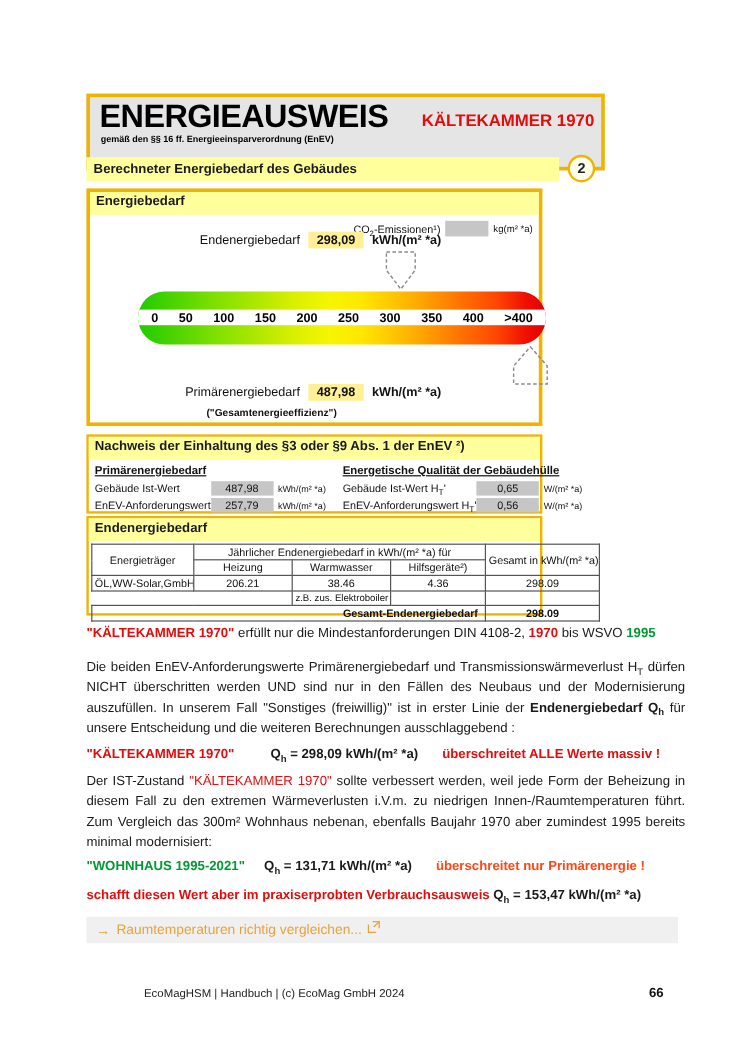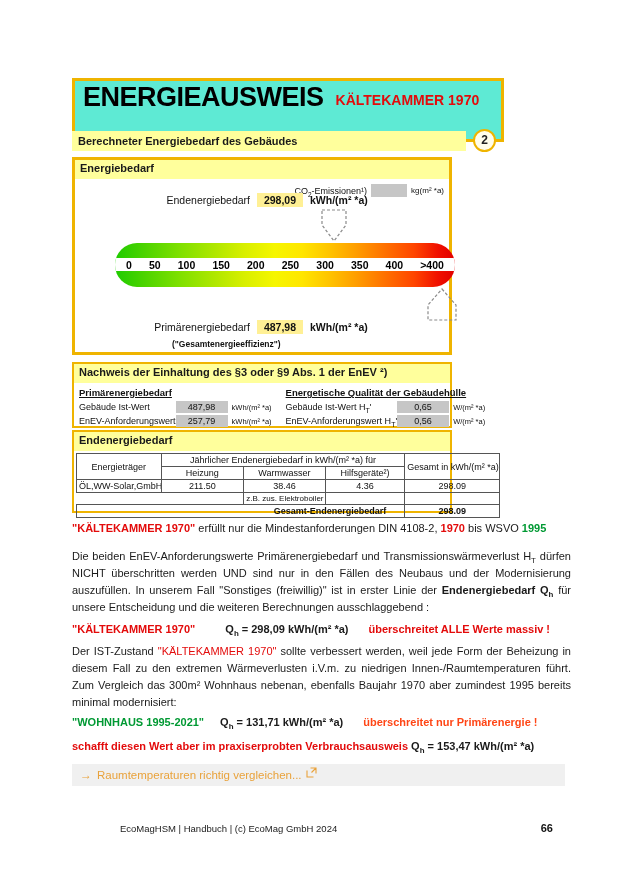--- a/index.html
+++ b/index.html
@@ -1,23 +1,23 @@
 <!DOCTYPE html>
 <html style="--gold: #EFB400; --bar-yellow: #FFFF9C; --highlight: #FFF095; --gray-box: #C6C6C6; --red: #E30B0B; --green: #009933; --orange-red: #FF4616; --link-orange: #E9A23B;"><head>
 <meta charset="utf-8">
 <style>
   html,body{margin:0;padding:0;}
   body{width:622px;height:882px;background:#ffffff;font-family:"Liberation Sans",sans-serif;color:#111;}
   .page{position:relative;width:622px;height:882px;background:#fff;overflow:hidden;}
 
   
-  .header-box{position:absolute;left:72px;top:78px;width:432px;height:64px;border:3px solid var(--gold,#EFB400);box-sizing:border-box;background:#5eead4;}
+  .header-box{position:absolute;left:72px;top:78px;width:432px;height:64px;border:3px solid var(--gold,#EFB400);box-sizing:border-box;background:#e5e5e5;}
   .header-row{display:flex;align-items:flex-end;padding:3px 8px 0 8px;}
   .main-title{font-size:27px;font-weight:800;letter-spacing:-0.5px;line-height:26px;color:#000;}
-  .building-title{font-size:14px;font-weight:bold;color:var(--red,#E30B0B);margin-left:12px;line-height:20px;white-space:nowrap;}
+  .building-title{font-size:14px;font-weight:bold;color:var(--red,#E30B0B);margin-left:28px;line-height:20px;white-space:nowrap;}
   .subtitle{font-size:7.5px;font-weight:bold;padding:1px 0 0 9px;color:#000;}
 
   
   .section-bar{position:absolute;left:72px;top:131px;width:394px;height:20px;background:var(--bar-yellow,#FFFF9C);display:flex;align-items:center;box-sizing:border-box;padding-left:6px;}
   .section-bar span{font-size:11px;font-weight:bold;color:#1a1a1a;}
   .page-marker{position:absolute;left:473px;top:129px;width:23px;height:23px;border:2px solid var(--gold,#EFB400);border-radius:50%;background:#FFFDEB;box-sizing:border-box;text-align:center;font-size:12px;font-weight:bold;line-height:19px;color:#222;}
 
   
   .gbox{position:absolute;left:72px;width:380px;box-sizing:border-box;background:#fff;}
   .gtitle{height:19px;background:var(--bar-yellow,#FFFF9C);font-size:11px;font-weight:bold;box-sizing:border-box;padding:2px 0 0 5px;color:#1a1a1a;}
@@ -53,21 +53,21 @@
   .nw-label sub{font-size:7px;}
   .nw-val{width:52px;background:var(--gray-box,#C6C6C6);font-size:9px;text-align:center;padding:1px 0;}
   .nw-unit{font-size:7.5px;margin-left:4px;width:48px;white-space:nowrap;}
 
   
   .endtab{width:424px;border-collapse:collapse;margin:2px auto 0 2px;table-layout:fixed;}
   .endtab td{border:1px solid #555;font-size:9px;text-align:center;padding:1px 2px;overflow:hidden;white-space:nowrap;}
   .endtab .nb{border:none;}
   .endtab .small{font-size:8px;}
   .endtab .tot{font-weight:bold;}
-  .endtab .right{text-align:right;padding-right:18px;}
+  .endtab .right{text-align:right;padding-right:6px;}
 
   
   .textblock{position:absolute;left:72px;top:520px;width:499px;font-size:11px;line-height:17px;color:#1a1a1a;}
   .ct-line{white-space:nowrap;}
   .ct-para{text-align:justify;}
   .mt11{margin-top:11px;} .mt5{margin-top:5px;} .mt3{margin-top:3px;} .mt7{margin-top:7px;}
   .s-red{color:var(--red,#E30B0B);}
   .s-green{color:var(--green,#009933);}
   .s-orange{color:var(--orange-red,#FF4616);}
   .s-bold{font-weight:bold;}
@@ -90,20 +90,21 @@
 </head>
 <body>
 
 <div class="page">
 
   <div class="header-box">
     <div class="header-row">
       <span class="main-title">ENERGIEAUSWEIS</span>
       <span class="building-title">KÄLTEKAMMER 1970</span>
     </div>
+    <div class="subtitle">gemäß den §§ 16 ff. Energieeinsparverordnung (EnEV)</div>
   </div>
 
   <div class="section-bar">
     <span>Berechneter Energiebedarf des Gebäudes</span>
   </div>
   <div class="page-marker">2</div>
 
   <div class="gbox energie-box">
     <div class="gtitle">Energiebedarf</div>
 
@@ -199,21 +200,21 @@
         <td colspan="3">Jährlicher Endenergiebedarf in kWh/(m² *a) für</td>
         <td rowspan="2">Gesamt in kWh/(m² *a)</td>
       </tr>
       <tr>
         <td>Heizung</td>
         <td>Warmwasser</td>
         <td>Hilfsgeräte²)</td>
       </tr>
       <tr>
         <td>ÖL,WW-Solar,GmbH</td>
-        <td>211.50</td>
+        <td>206.21</td>
         <td>38.46</td>
         <td>4.36</td>
         <td>298.09</td>
       </tr>
       <tr>
         <td colspan="2" class="nb"></td>
         <td class="small">z.B. zus. Elektroboiler</td>
         <td></td>
         <td></td>
       </tr>

